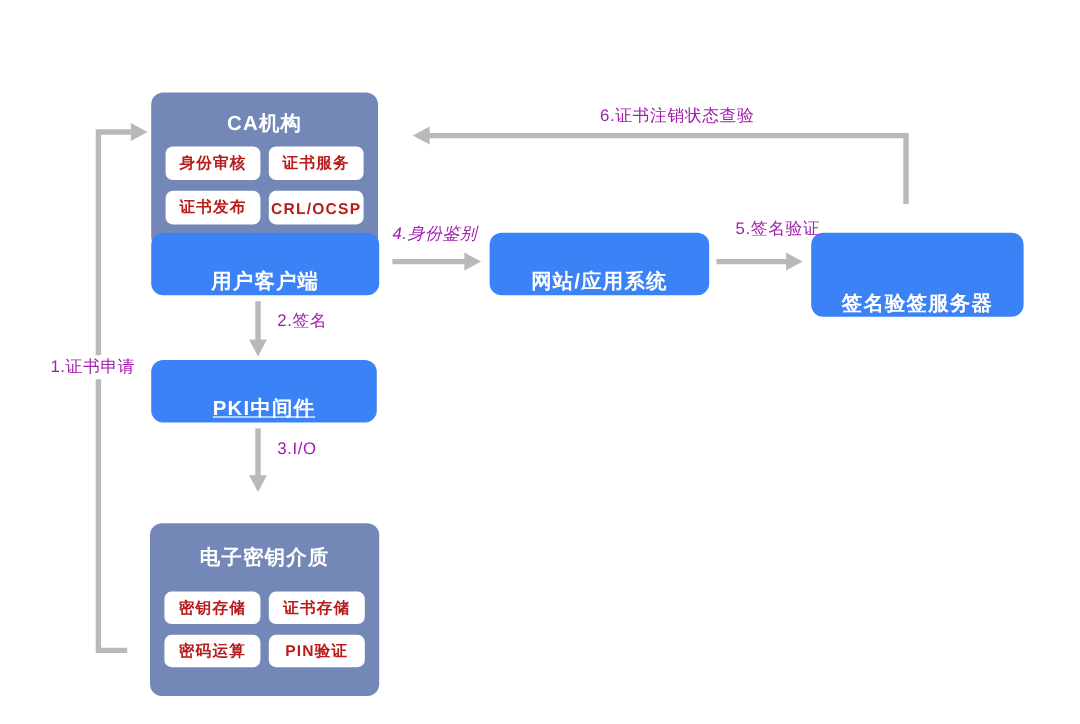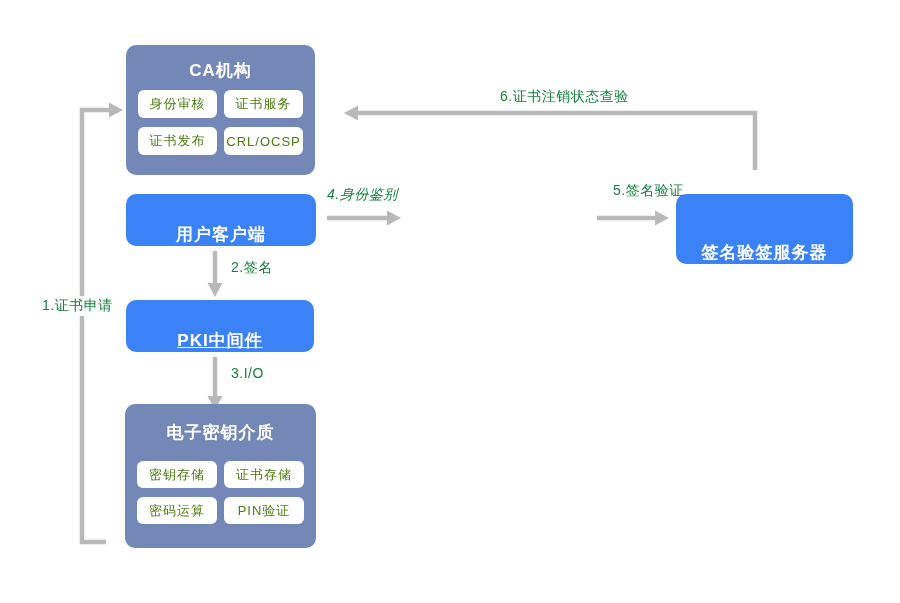--- a/index.html
+++ b/index.html
@@ -5,46 +5,46 @@
   html,body{margin:0;padding:0;background:#ffffff;}
   .canvas{
     position:relative;width:900px;height:603px;background:#ffffff;overflow:hidden;
     font-family:"Liberation Sans","DejaVu Sans",sans-serif;
   }
   .arrow-layer{position:absolute;left:0;top:0;width:900px;height:603px;}
   .arrow-layer path{stroke:#b9b9b9;stroke-width:4.5;fill:none;}
   .arrow-layer polygon{fill:#b9b9b9;}
 
   .node{position:absolute;border-radius:10px;box-sizing:border-box;color:#ffffff;}
-  .node-blue{background:#7388b6;}
+  .node-blue{background:#7388b6;margin-top:32px;}
   .node-teal{background:#3b82f6;display:flex;align-items:flex-end;justify-content:center;}
   .node-title{font-size:17px;font-weight:bold;text-align:center;letter-spacing:1px;}
 
   .node-ca{left:126px;top:45px;width:189px;height:130px;padding-top:14px;}
   .node-client{left:126px;top:194px;width:190px;height:52px;}
   .node-webapp{left:408px;top:194px;width:183px;height:52px;}
   .node-signserver{left:676px;top:194px;width:177px;height:70px;}
   .node-middleware{left:126px;top:300px;width:188px;height:52px;text-decoration:underline;}
   .node-keymedium{left:125px;top:404px;width:191px;height:144px;padding-top:17px;}
 
   .subgrid{
     display:grid;grid-template-columns:1fr 1fr;gap:9px 7px;
     margin:0 12px;box-sizing:border-box;
   }
   .node-ca .subgrid{margin-top:8px;}
   .node-keymedium .subgrid{margin-top:17px;}
   .subbox{
-    background:#ffffff;color:#4d7c0f;border-radius:6px;height:28px;
+    background:#ffffff;color:#b91c1c;border-radius:6px;height:28px;
     display:flex;align-items:center;justify-content:center;
-    font-size:13px;font-weight:normal;letter-spacing:1px;
+    font-size:13px;font-weight:bold;letter-spacing:1px;
   }
   .node-keymedium .subbox{height:27px;}
 
   .edge-label{
-    position:absolute;font-size:14px;font-weight:500;color:#15803d;
+    position:absolute;font-size:14px;font-weight:500;color:#a21caf;
     white-space:nowrap;letter-spacing:0.5px;
   }
   .label-1{left:39px;top:296px;background:#ffffff;padding:1px 3px;}
   .label-2{left:231px;top:259px;}
   .label-3{left:231px;top:365px;}
   .label-4{left:327px;top:186px;font-style:italic;}
   .label-5{left:597px;top:182px;margin-left:16px;}
   .label-6{left:500px;top:88px;}
 </style>
 </head>
@@ -86,20 +86,23 @@
       <div class="subbox">证书服务</div>
       <div class="subbox">证书发布</div>
       <div class="subbox">CRL/OCSP</div>
     </div>
   </div>
 
   <div class="node node-teal node-client">
     <div class="node-title">用户客户端</div>
   </div>
 
+  <div class="node node-teal node-webapp">
+    <div class="node-title">网站/应用系统</div>
+  </div>
 
   <div class="node node-teal node-signserver">
     <div class="node-title">签名验签服务器</div>
   </div>
 
   <div class="node node-teal node-middleware">
     <div class="node-title">PKI中间件</div>
   </div>
 
   <div class="node node-blue node-keymedium">

